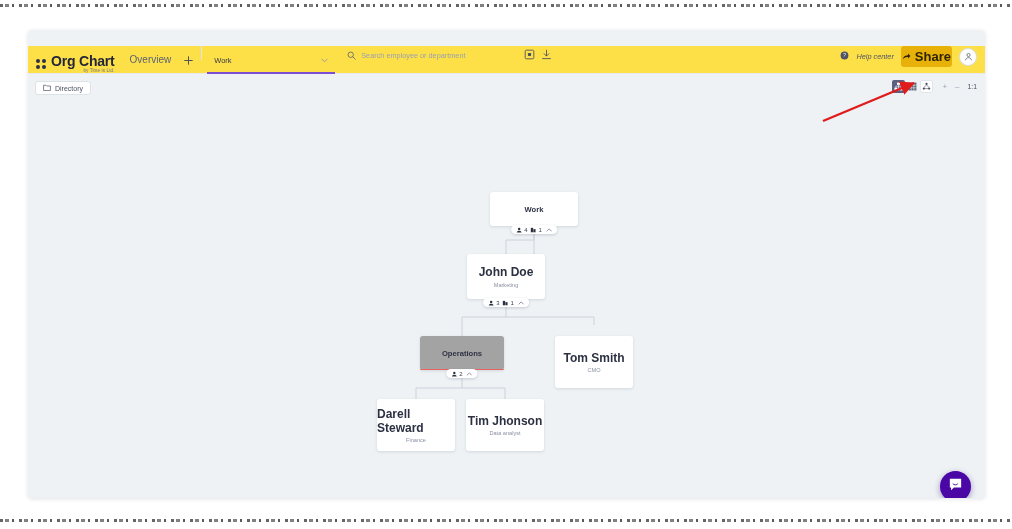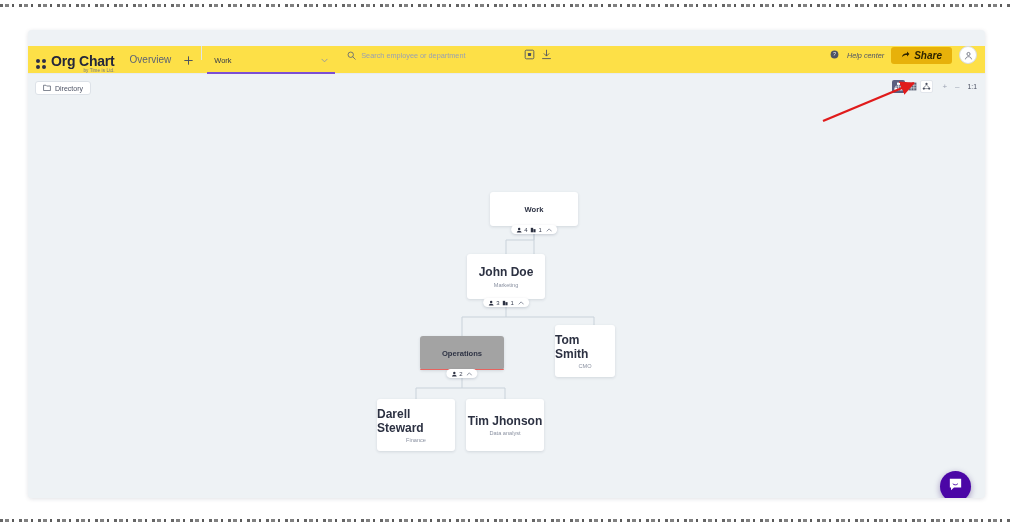--- a/index.html
+++ b/index.html
@@ -123,24 +123,23 @@
   }
 
   .topbar-right {
     margin-left: auto; display: flex; align-items: center; gap: 7px;
     padding-right: 8px;
   }
   .help-link { display:flex; align-items:center; gap:8px; font-size:7.3px; color:#4e5466; cursor:pointer;font-style:italic; }
   .share-btn {
     display:flex; align-items:center; gap:4px;
     background: #e7b10a; color:#2d2400;
-    font-size: 10px; font-weight: 600;
-    padding: 3px 10px; border-radius: 3px; cursor:pointer;
+    font-size: 13px; font-weight: 600;
+    padding: 3px 1px; border-radius: 3px; cursor:pointer;
     border: none;
-    font-style: italic;
   }
   .avatar-btn {
     width: 18px; height: 18px; border-radius: 50%;
     border: 1px solid #d7dce3; background:#fff;
     display:flex; align-items:center; justify-content:center;
     cursor:pointer; color:#555b6b;
   }
 
   
   .canvas { position: relative; width: 100%; height: 440px; background: #eef2f5; }
@@ -431,21 +430,21 @@
                   <circle cx="5" cy="3.2" r="2" fill="#2c3142"></circle>
                   <path d="M1 9c.4-1.9 1.9-2.9 4-2.9S8.6 7.1 9 9z" fill="#2c3142"></path>
                 </svg>
                 <span>2</span>
               </span>
               <span class="chev"><svg width="6" height="4" viewBox="0 0 8 5">
                   <path d="M1 4l3-3 3 3" stroke="#6c7384" stroke-width="1" fill="none" stroke-linecap="round"></path>
                 </svg></span>
             </div>
           </div>
-          <div class="node person" style="left: 527px; top: 251px; width: 60px; height: 52px;">
+          <div class="node person" style="left: 527px; top: 262px; width: 78px; height: 52px;">
             <div class="nm">Tom Smith</div>
             <div class="rl">CMO</div>
           </div>
           <div class="node person" style="left: 349px; top: 325px; width: 78px; height: 52px;">
             <div class="nm">Darell Steward</div>
             <div class="rl">Finance</div>
           </div>
           <div class="node person" style="left: 438px; top: 325px; width: 78px; height: 52px; text-align: right;">
             <div class="nm">Tim Jhonson</div>
             <div class="rl">Data analyst</div>

